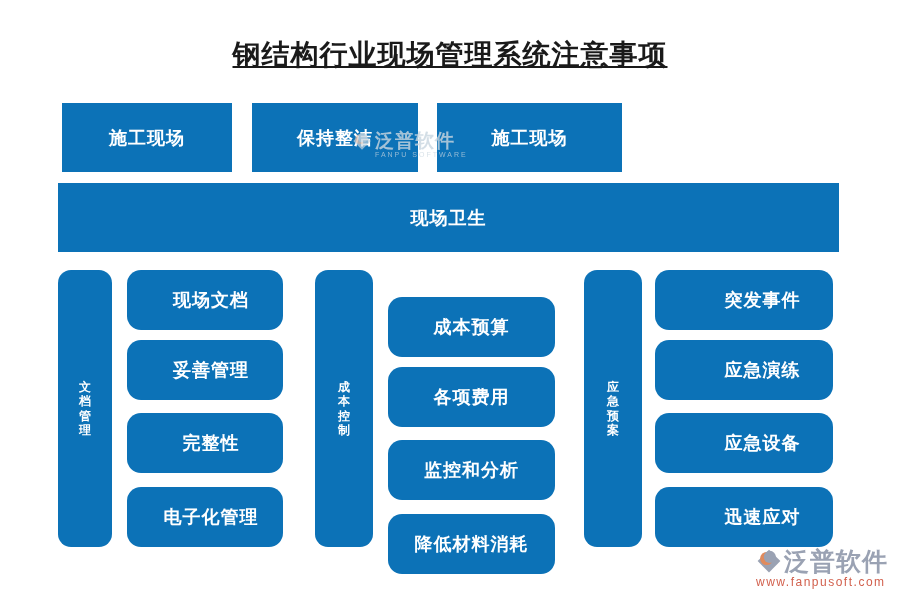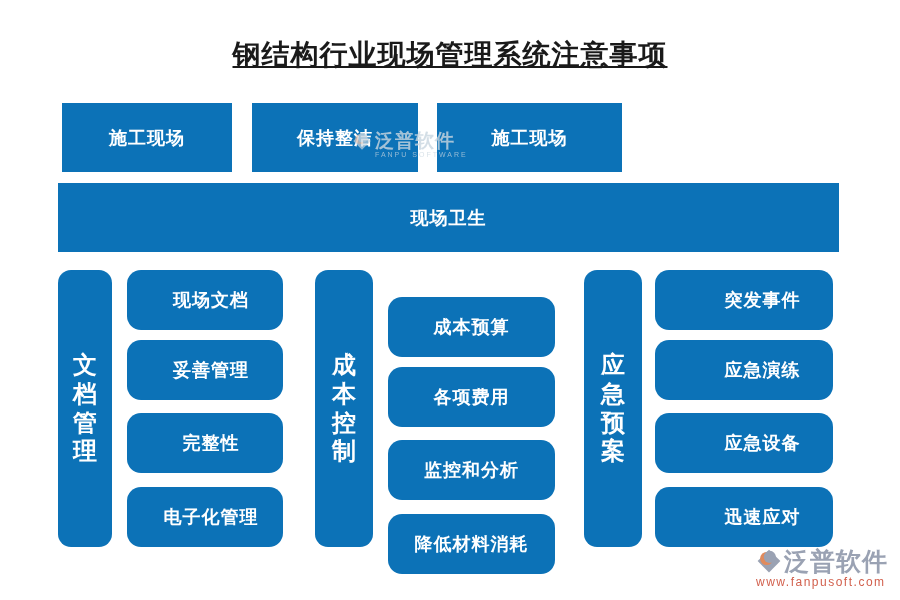--- a/index.html
+++ b/index.html
@@ -46,21 +46,21 @@
   .banner{left:58px;top:183px;width:781px;height:69px;}
 
   .vbar{
     top:270px;height:277px;border-radius:13px;
   }
   .vbar-1{left:58px;width:54px;}
   .vbar-2{left:315px;width:58px;}
   .vbar-3{left:584px;width:58px;}
   .vbar .vtext{
     display:inline-block;width:1em;
-    font-size:24px;line-height:1.2;
+    font-size:12px;line-height:1.2;
     word-break:break-all;text-align:right;
   }
 
   .item{height:60px;border-radius:14px;}
   .col-1{left:127px;width:156px;padding-left:12px;}
   .col-2{left:388px;width:167px;margin-top:27px;}
   .col-3{left:655px;width:178px;padding-left:37px;}
   .row-1{top:270px;}
   .row-2{top:340px;}
   .row-3{top:413px;}

